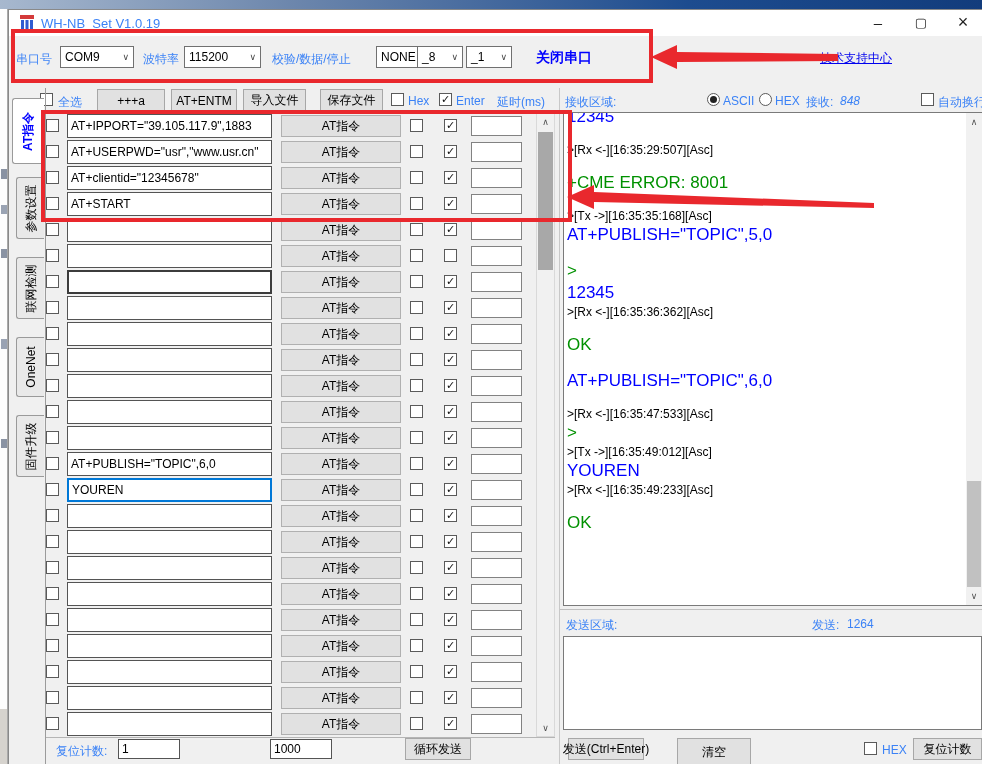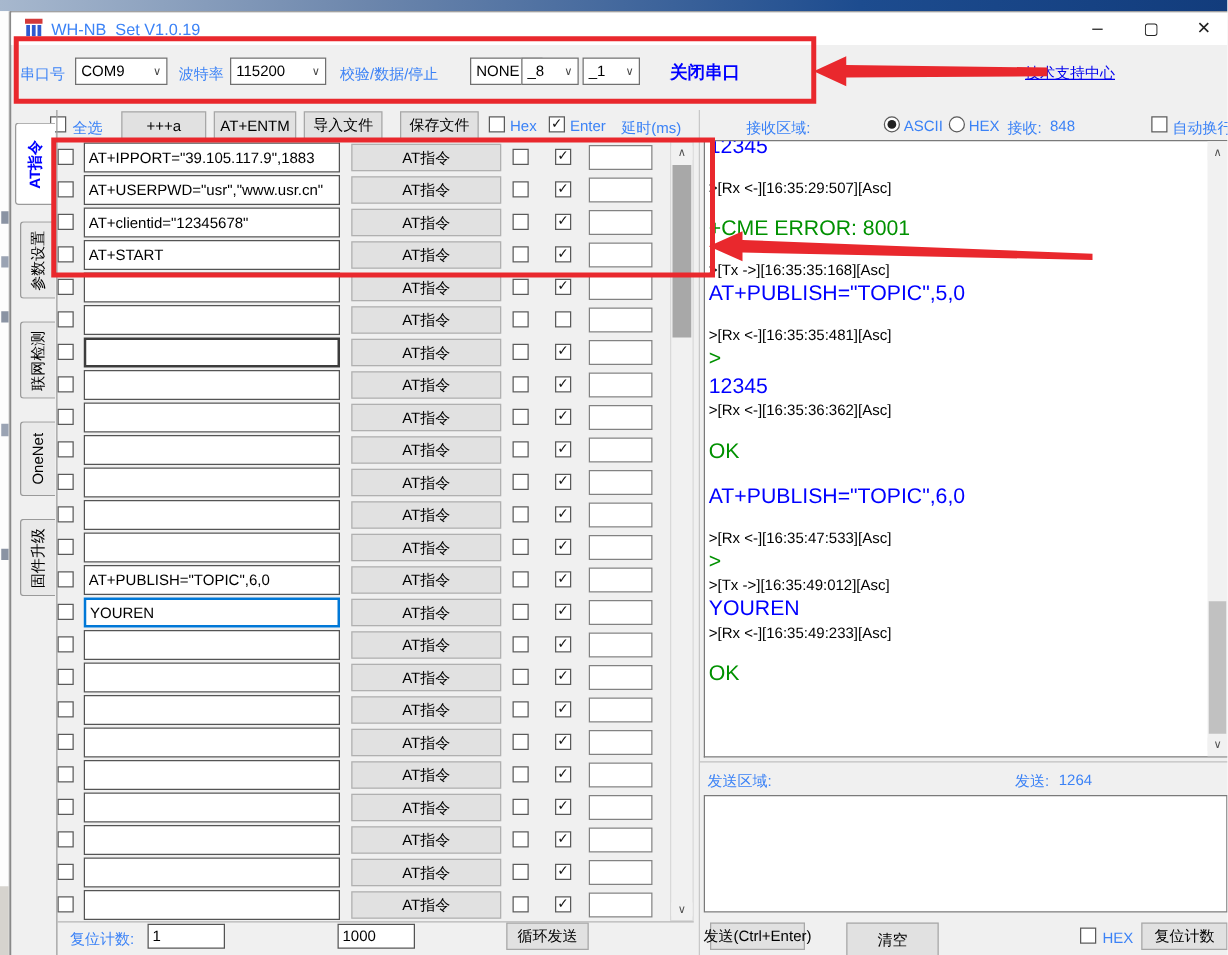--- a/index.html
+++ b/index.html
@@ -100,27 +100,27 @@
 <button class="btn" style="left:97px;top:89px;width:68px;height:23px;">+++a</button>
 <button class="btn" style="left:171px;top:89px;width:66px;height:23px;">AT+ENTM</button>
 <button class="btn" style="left:243px;top:89px;width:63px;height:23px;">导入文件</button>
 <button class="btn" style="left:320px;top:89px;width:63px;height:23px;">保存文件</button>
 <div class="cb" style="left:391px;top:93px;"></div>
 <div class="lbl" style="left:408px;top:94px;">Hex</div>
 <div class="cb" style="left:439px;top:93px;"><span>✓</span></div>
 <div class="lbl" style="left:456px;top:94px;">Enter</div>
 <div class="lbl" style="left:497px;top:94px;">延时(ms)</div>
 
-<div class="lbl" style="left:597px;top:94px;">接收区域:</div>
+<div class="lbl" style="left:565px;top:94px;">接收区域:</div>
 <div class="radio sel" style="left:707px;top:93px;"></div>
 <div class="lbl" style="left:723px;top:94px;">ASCII</div>
 <div class="radio" style="left:759px;top:93px;"></div>
 <div class="lbl" style="left:775px;top:94px;">HEX</div>
 <div class="lbl" style="left:806px;top:94px;">接收:</div>
-<div class="lbl" style="left:840px;top:94px;">848</div>
+<div class="lbl" style="left:840px;top:94px;font-style:italic;">848</div>
 <div class="cb" style="left:921px;top:93px;"></div>
 <div class="lbl" style="left:938px;top:94px;">自动换行</div>
 
 <div class="tline" style="left:45px;top:88px;width:1px;height:676px;"></div>
 <div id="tab-strip">
     <div class="tab active" style="left: 12px; top: 98px; width: 32px; height: 66px;">
       <span style="color: rgb(0, 0, 255);">AT指令</span>
     </div>
     <div class="tab" style="left: 16px; top: 177px; width: 28px; height: 62px;">
       <span>参数设置</span>
@@ -349,21 +349,20 @@
   <div id="rx-log" style="margin:-7px 18px 0 3px;">
       <div class="log-sent" style="color: rgb(0, 0, 255);">12345</div>
       <div class="log-blank"></div>
       <div class="log-meta" style="color: rgb(0, 0, 0);">&gt;[Rx &lt;-][16:35:29:507][Asc]</div>
       <div class="log-blank"></div>
       <div class="log-recv" style="color: rgb(0, 145, 0);">+CME ERROR: 8001</div>
       <div class="log-blank"></div>
       <div class="log-meta" style="color: rgb(0, 0, 0);">&gt;[Tx -&gt;][16:35:35:168][Asc]</div>
       <div class="log-sent" style="color: rgb(0, 0, 255);">AT+PUBLISH="TOPIC",5,0</div>
       <div class="log-blank"></div>
-      <div class="log-meta" style="color: rgb(0, 0, 0);">&gt;[Rx &lt;-][16:35:35:481][Asc]</div>
       <div class="log-recv" style="color: rgb(0, 145, 0);">&gt;</div>
       <div class="log-sent" style="color: rgb(0, 0, 255);">12345</div>
       <div class="log-meta" style="color: rgb(0, 0, 0);">&gt;[Rx &lt;-][16:35:36:362][Asc]</div>
       <div class="log-blank"></div>
       <div class="log-recv" style="color: rgb(0, 145, 0);">OK</div>
       <div class="log-blank"></div>
       <div class="log-sent" style="color: rgb(0, 0, 255);">AT+PUBLISH="TOPIC",6,0</div>
       <div class="log-blank"></div>
       <div class="log-meta" style="color: rgb(0, 0, 0);">&gt;[Rx &lt;-][16:35:47:533][Asc]</div>
       <div class="log-recv" style="color: rgb(0, 145, 0);">&gt;</div>

